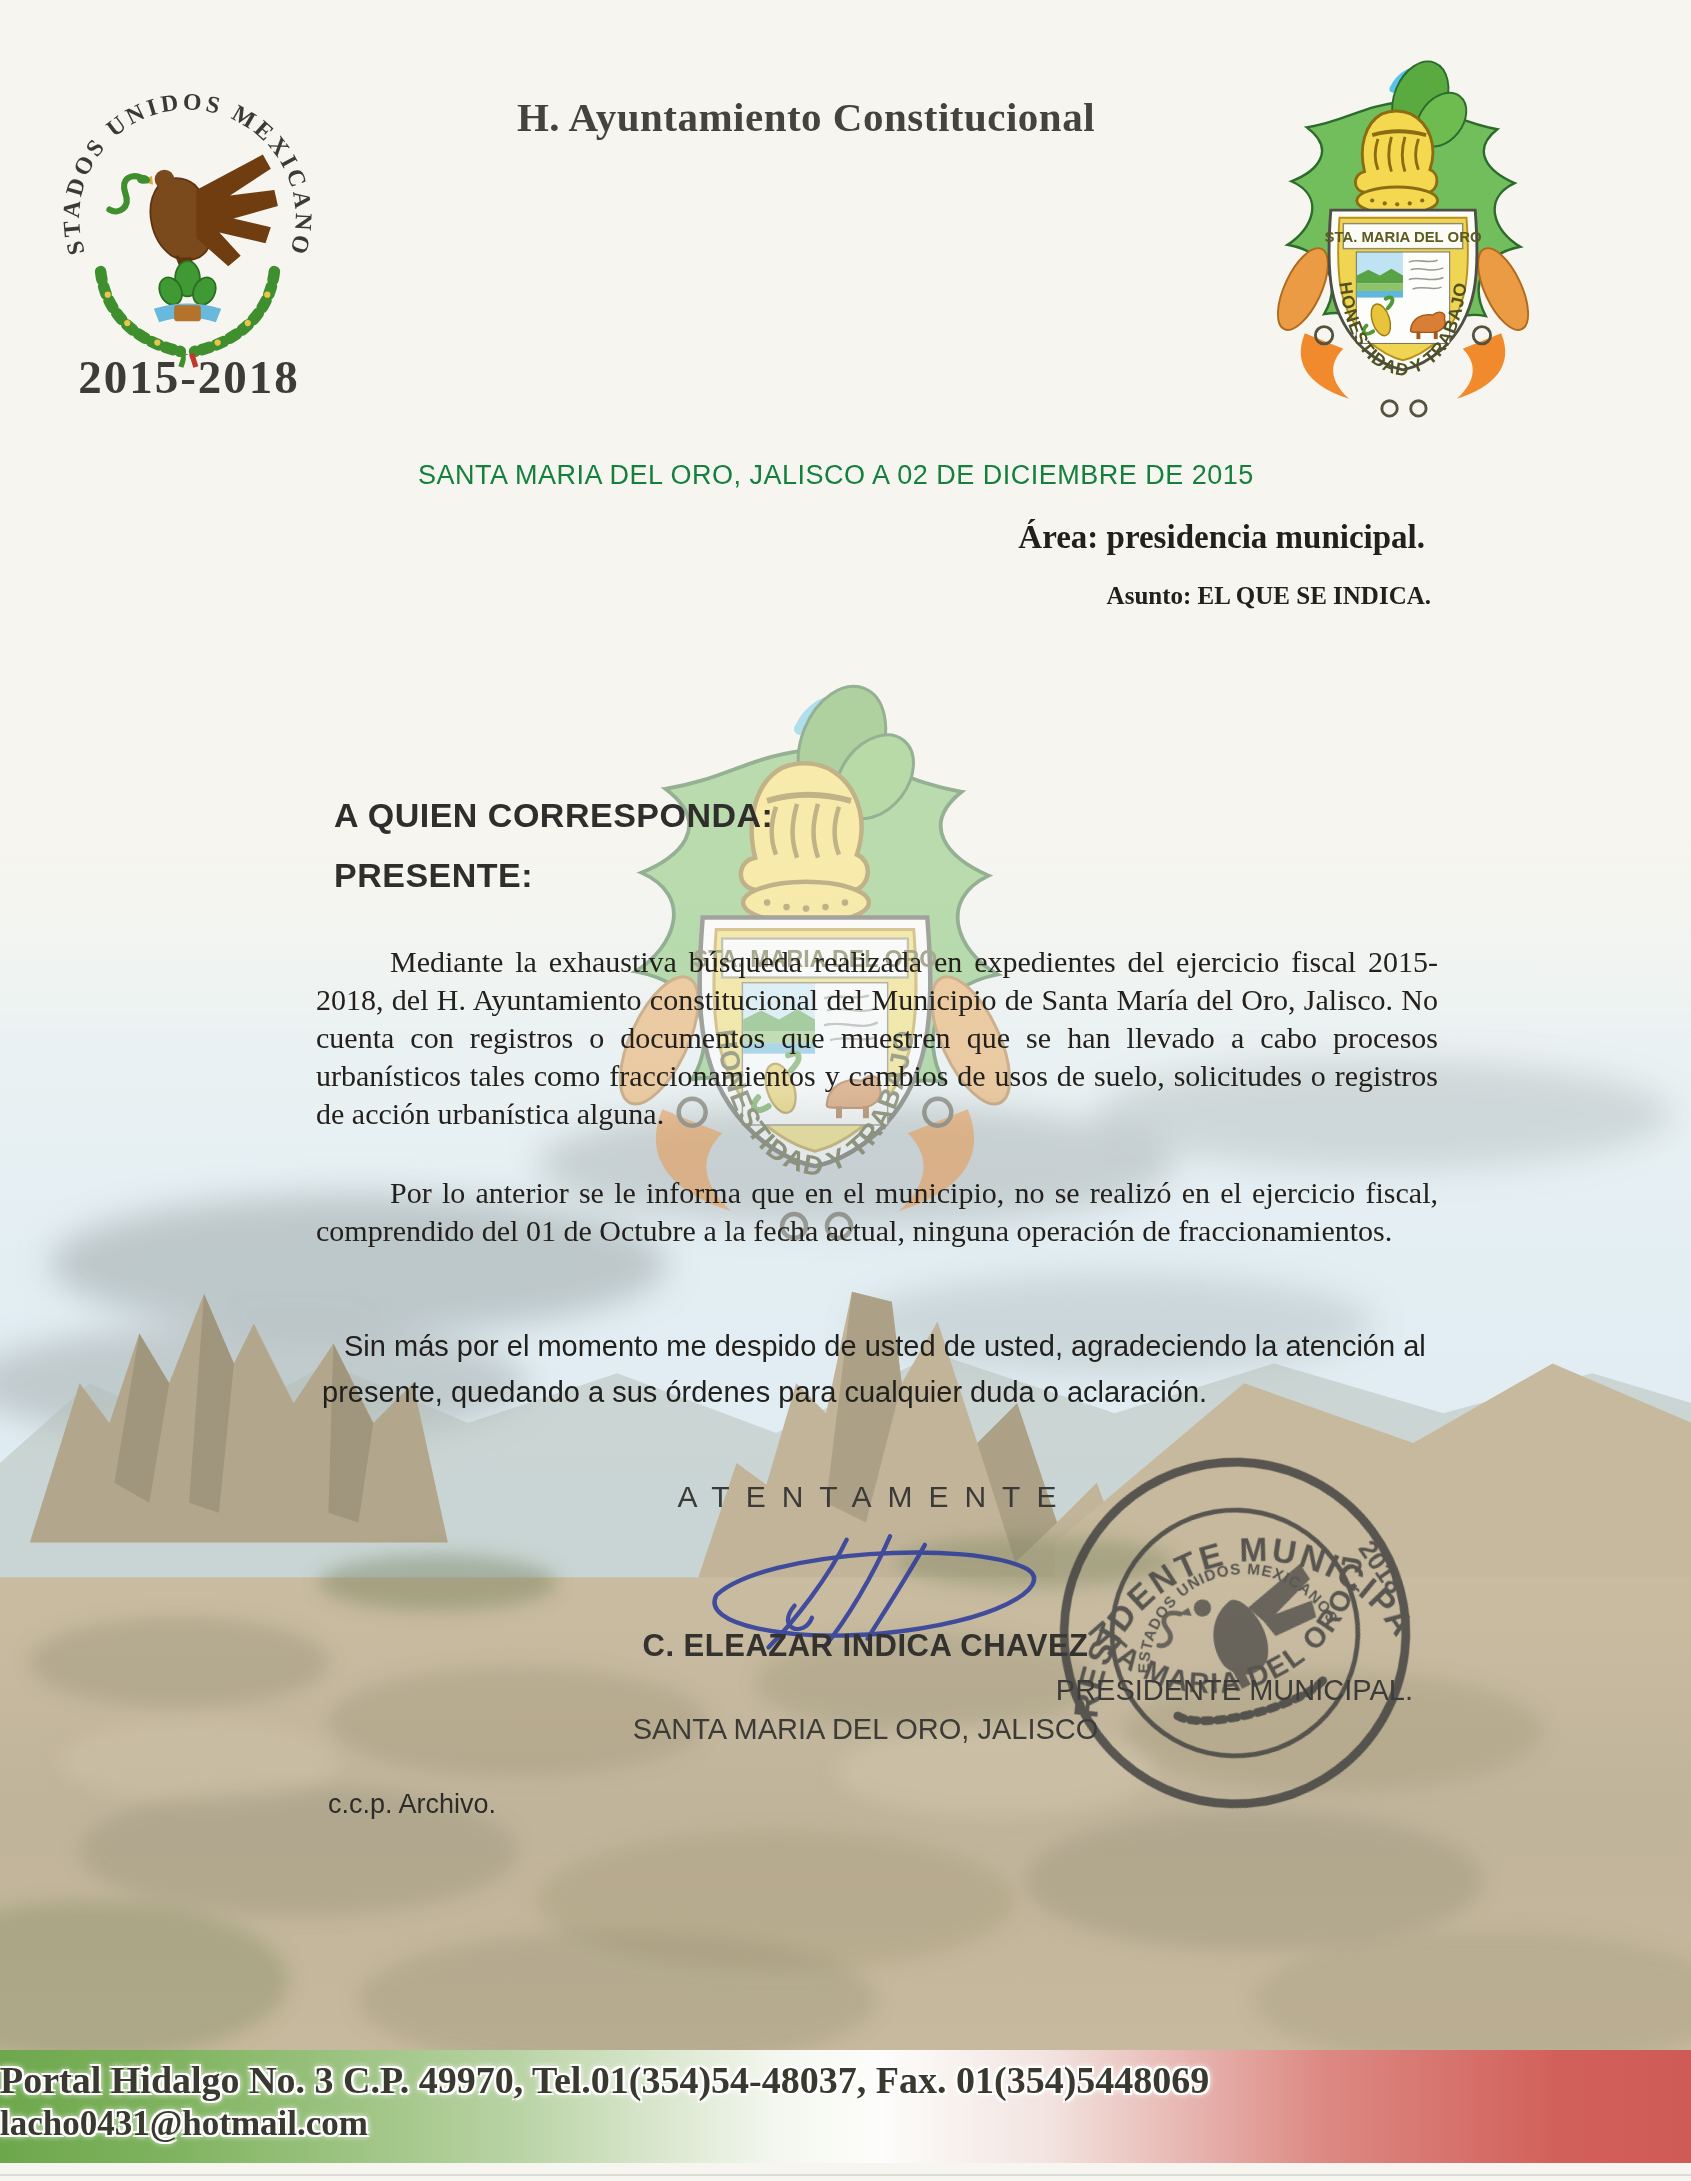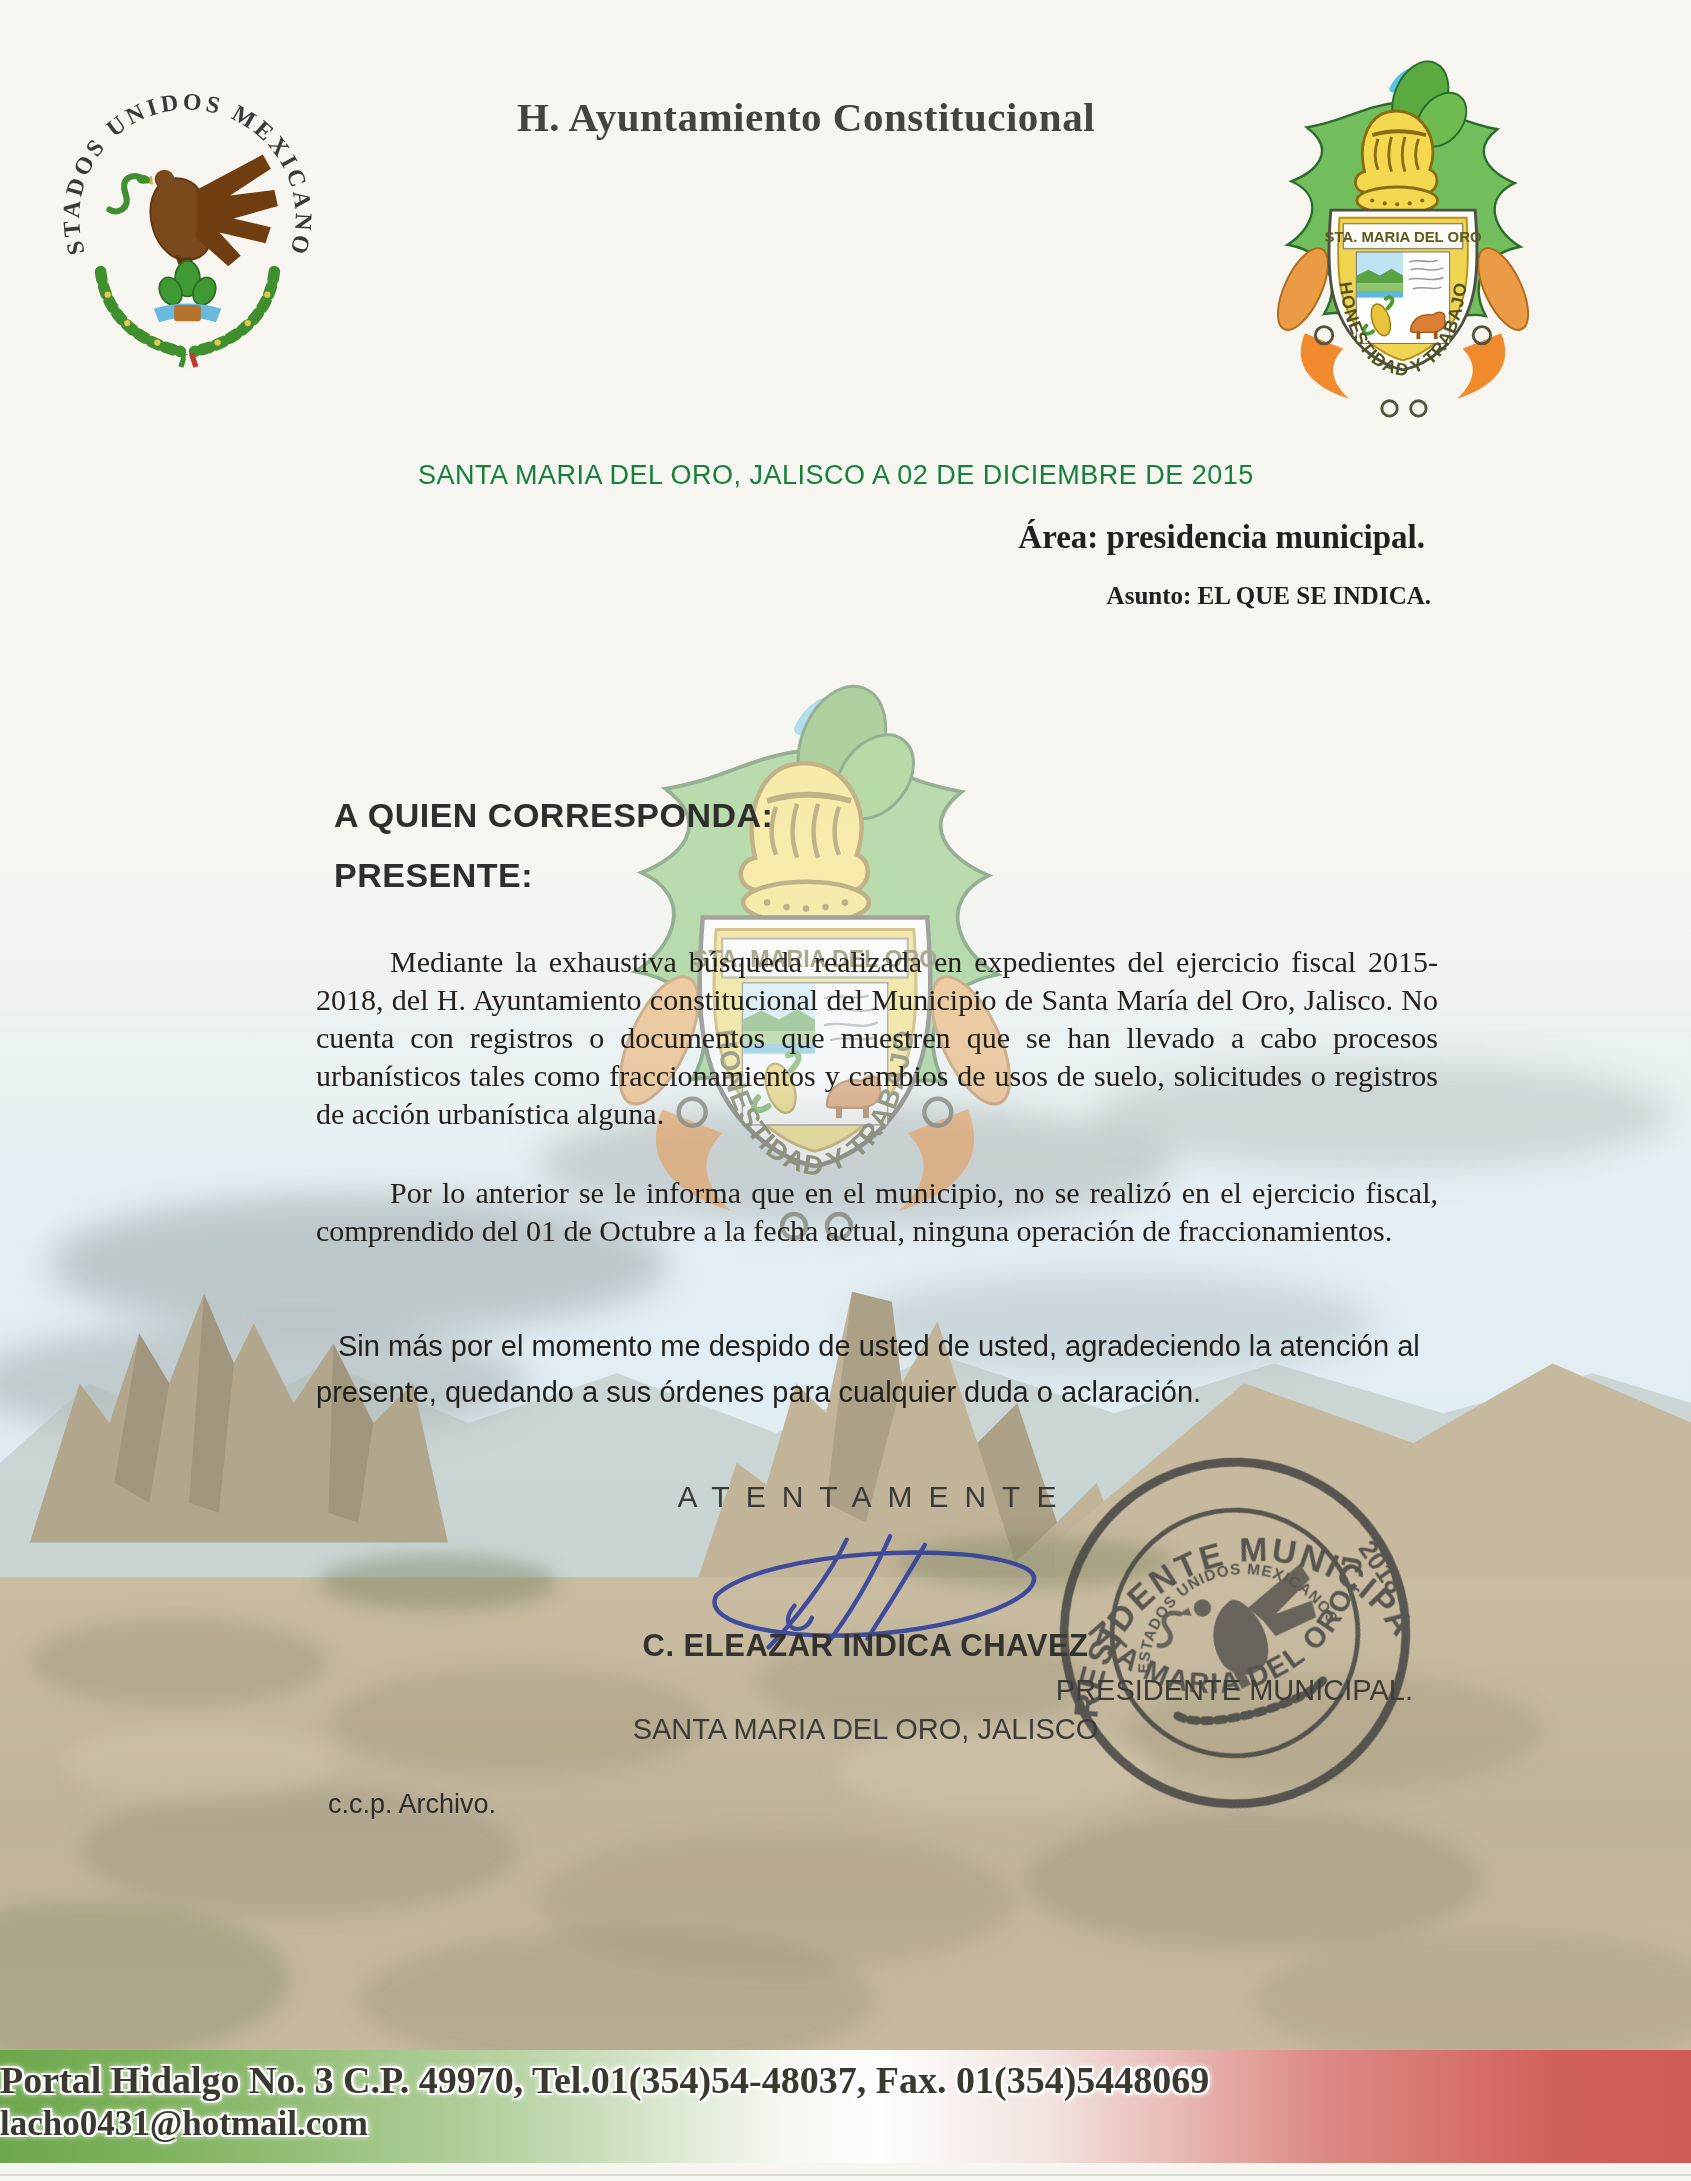--- a/index.html
+++ b/index.html
@@ -16,21 +16,21 @@
             font-family:"Liberation Sans",sans-serif;font-size:27px;color:#15803d;letter-spacing:0.5px;}
   #area{right:267px;top:519px;font-weight:bold;font-size:33px;color:#21201e;}
   #subject{right:261px;top:582px;font-weight:bold;font-size:25px;color:#21201e;}
   
   .recip{left:334px;font-family:"Liberation Sans",sans-serif;font-weight:bold;
          font-size:34px;color:#2f2e2c;letter-spacing:0.5px;}
   
   .para{left:316px;width:1122px;font-size:30px;line-height:38px;text-align:justify;color:#24211d;}
   .para.indent{text-indent:74px;}
   #p3{font-family:"Liberation Sans",sans-serif;font-size:29px;line-height:46px;
-      text-align:left;text-indent:22px;color:#22201d;}
+      text-align:left;text-indent:22px;color:#22201d;margin-left:6px;}
   
   #atent{left:318px;top:1480px;width:1114px;text-align:center;
          font-family:"Liberation Sans",sans-serif;font-size:30px;color:#3a3a38;letter-spacing:16px;}
   #motto-year{left:179px;top:1518px;width:1224px;text-align:center;
          font-family:"Liberation Sans",sans-serif;font-weight:bold;font-size:31px;color:#2b2a28;}
   #signer{left:318px;top:1628px;width:1095px;text-align:center;
           font-family:"Liberation Sans",sans-serif;color:#34322f;}
   #signer .nm{font-weight:bold;font-size:31px;letter-spacing:0.5px;}
   #signer .tl{font-size:29px;margin-top:10px;color:#3d3b38;text-align:right;}
   #signer .pl{font-size:29px;margin-top:6px;color:#3d3b38;}
@@ -236,20 +236,21 @@
     </defs>
   </svg>
 
   <svg id="watermark" class="abs" viewBox="0 0 320 400">
     <use href="#coat-sym" width="320" height="400"></use>
   </svg>
 
   <svg class="abs" style="left:48px;top:50px;" width="279" height="328" viewBox="0 0 300 370">
     <use href="#eagle-sym" width="300" height="370"></use>
   </svg>
+  <div class="abs" id="term">2015-2018</div>
 
   <div class="abs" id="title">
     <div>H. Ayuntamiento Constitucional</div>
   </div>
 
   <svg class="abs" style="left:1249px;top:46px;" width="308" height="386" viewBox="0 0 320 400">
     <use href="#coat-sym" width="320" height="400"></use>
   </svg>
 
   <div class="abs" id="dateline">SANTA MARIA DEL ORO, JALISCO A 02  DE DICIEMBRE  DE 2015</div>

